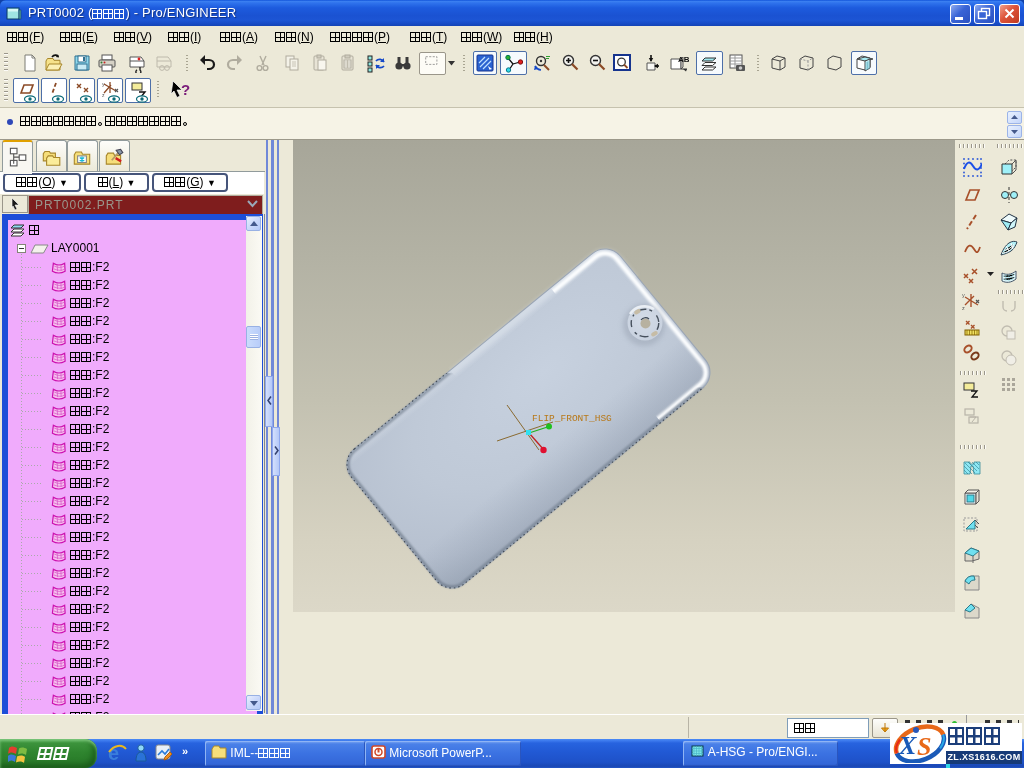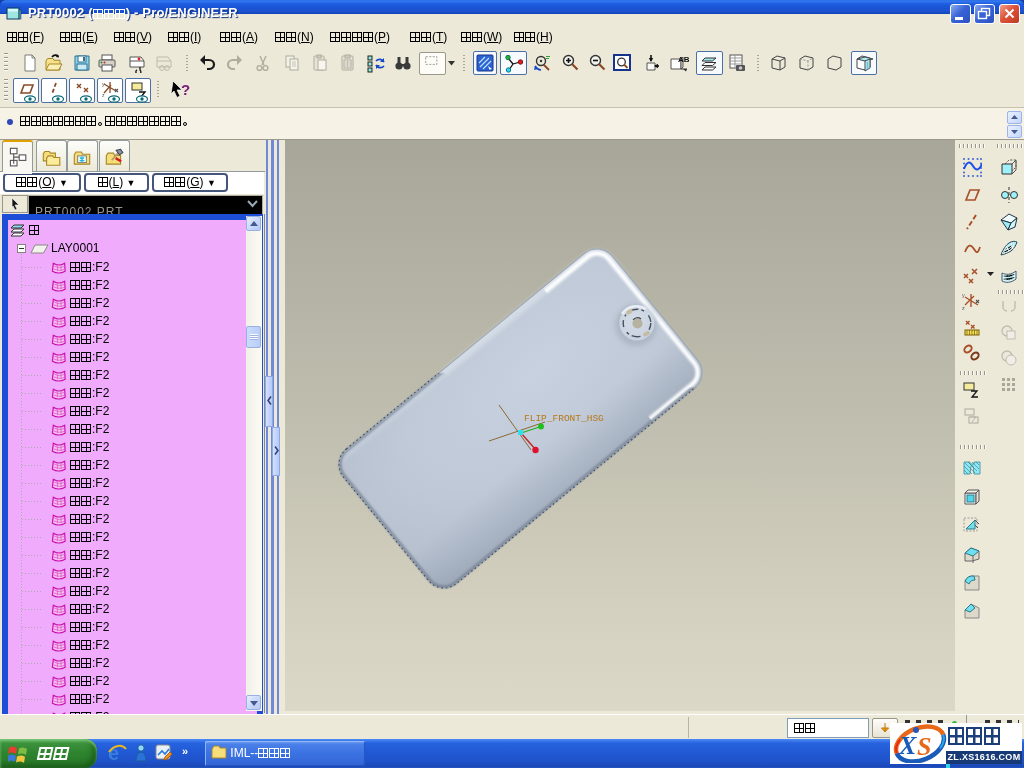--- a/index.html
+++ b/index.html
@@ -1,35 +1,35 @@
 <!DOCTYPE html>
 <html><head><meta charset="utf-8">
 <style>
 *{margin:0;padding:0;box-sizing:border-box}
 html,body{width:1024px;height:768px;overflow:hidden}
 body{font-family:"Liberation Sans",sans-serif;background:#ECE9D8;position:relative}
 .abs{position:absolute}
 #titlecorner{left:0;top:0;width:1024px;height:8px;background:#1040A8}
-#titlebar{left:0;top:0;width:1024px;height:14px;
+#titlebar{left:0;top:0;width:1024px;height:26px;
  background:linear-gradient(180deg,#0D4FD8 0%,#3B80F1 5%,#2E72EC 12%,#1D5BDE 30%,#1A52D2 60%,#1C55D4 78%,#164AC4 92%,#1443B4 100%);
- border-radius:6px 6px 0 0;color:#fff;font-weight:bold;font-size:13px}
+ border-radius:6px 6px 0 0;color:#fff;font-weight:normal;font-size:13px}
 #titlebar .txt{position:absolute;left:28px;top:5px;letter-spacing:.2px;text-shadow:1px 1px 1px #10307E}
 .wbtn{position:absolute;top:4px;width:21px;height:20px;border:1px solid #fff;border-radius:3px}
 #menubar{left:0;top:26px;width:1024px;height:21px;background:#ECE9D8;font-size:12px;color:#000}
 #menubar>span{position:absolute;top:4px;white-space:nowrap}
 #toolbars{left:0;top:47px;width:1024px;height:60px;background:#ECE9D8}
 .vsep{position:absolute;width:2px;background:repeating-linear-gradient(180deg,#a9a592 0 1px,rgba(0,0,0,0) 1px 3px)}
 .grip{position:absolute;width:4px;background:repeating-linear-gradient(180deg,#9a968a 0 1px,#fdfcf8 1px 2px,rgba(0,0,0,0) 2px 4px)}
 .hgrip{position:absolute;height:4px;background:repeating-linear-gradient(90deg,#9a968a 0 1px,#fdfcf8 1px 2px,rgba(0,0,0,0) 2px 4px)}
 .ico{position:absolute}
 .tbtn{position:absolute;border:1px solid #4D6FA8;border-radius:2px;background:#F6FAFD}
 #msgbar{left:0;top:107px;width:1024px;height:33px;background:#F6F3E6;border-top:1px solid #c6c2ae;border-bottom:1px solid #9c988a;font-size:12px}
 #main{left:0;top:140px;width:1024px;height:574px}
 #leftpanel{position:absolute;left:0;top:0;width:265px;height:574px;background:#ECE9D8}
-#viewport{position:absolute;left:285px;top:0;width:676px;height:571px;background:linear-gradient(180deg,#a7a699 0%,#b3b2a4 25%,#c3c1b1 55%,#d6d2c1 85%,#dcd8c8 100%)}
+#viewport{position:absolute;left:293px;top:0;width:676px;height:472px;background:linear-gradient(180deg,#a7a699 0%,#b3b2a4 25%,#c3c1b1 55%,#d6d2c1 85%,#dcd8c8 100%)}
 #righttb{position:absolute;left:955px;top:0;width:69px;height:574px;background:#ECE9D8}
 .tab{position:absolute;top:0;height:31px;background:linear-gradient(#fdfdfa,#ece9d8);border:1px solid #919b9c;border-bottom:none;border-radius:3px 3px 0 0}
 .hbtn{position:absolute;top:33px;height:19px;background:#fff;border:2px solid #46557A;border-radius:4px;font-size:12px;color:#000;line-height:15px;text-align:center}
 .tree{position:absolute;left:2px;top:74px;width:261px;height:585px;background:#f0abfc;border:6px solid #1d4ed8}
 .trow{position:absolute;height:18px;font-size:12px;white-space:nowrap;color:#000}
 .sbtn{position:absolute;width:15px;height:15px;background:linear-gradient(135deg,#E8EFFE,#CBD9FB 50%,#B4C9F8);border:1px solid #98B1E4;border-radius:2px}
 #statusbar{left:0;top:714px;width:1024px;height:25px;background:#ECE9D8;border-top:1px solid #fff}
 #taskbar{left:0;top:739px;width:1024px;height:29px;background:linear-gradient(180deg,#4B8BF5 0%,#3A77EC 7%,#2763DF 14%,#2159D4 45%,#1E51C8 80%,#1A47B4 94%,#2456C6 100%)}
 .task{position:absolute;top:2px;height:25px;border-radius:2px;color:#fff;font-size:12px;white-space:nowrap;overflow:hidden}
 .task.norm{background:linear-gradient(180deg,#82ABF4 0%,#4A80E8 12%,#3B72E2 50%,#3467D8 90%,#2E5ECC 100%);box-shadow:inset 1px 1px 0 #8FB4F4,inset -1px -1px 0 #2A55BE}
@@ -329,21 +329,21 @@
       </svg>
       <div class="abs" style="left:0;top:31px;width:265px;height:1px;background:#919b9c"></div>
       <div class="abs" style="left:3px;top:32px;width:29px;height:2px;background:#F8F7F2;z-index:3"></div>
       <div class="abs" style="left:0;top:32px;width:264px;height:22px;background:#fff"></div>
       <div class="hbtn" style="left:3px;width:78px"><span class="cg"></span><span class="cg"></span>(<u>O</u>) <span style="font-size:9px">▼</span></div>
       <div class="hbtn" style="left:84px;width:65px"><span class="cg"></span>(<u>L</u>) <span style="font-size:9px">▼</span></div>
       <div class="hbtn" style="left:152px;width:76px"><span class="cg"></span><span class="cg"></span>(<u>G</u>) <span style="font-size:9px">▼</span></div>
       <div class="abs" style="left:2px;top:55px;width:26px;height:18px;background:#ECE9D8;border:1px solid #9a968a"><svg width="24" height="16">
           <path d="M9 2l7 7-4 0 2 4-2 1-2-4-1 2z" fill="#1a1a1a" stroke="#fff" stroke-width=".6"></path>
         </svg></div>
-      <div class="abs" style="left:28px;top:55px;width:235px;height:26px;background:#000000;border:1px solid #b0ac9e;color:#9a968c;font-size:12px;padding:9px 0 0 6px;letter-spacing:1px">PRT0002.PRT</div>
+      <div class="abs" style="left:28px;top:55px;width:235px;height:26px;background:#7f1d1d;border:1px solid #b0ac9e;color:#9a968c;font-size:12px;padding:2px 0 0 6px;letter-spacing:1px">PRT0002.PRT</div>
       <div class="abs" style="left:245px;top:57px;width:15px;height:14px"><svg width="15" height="14">
           <path d="M3 4l4.5 5L12 4" fill="none" stroke="#9aa8b8" stroke-width="2"></path>
         </svg></div>
       <div class="abs" style="left:264px;top:74px;width:1px;height:499px;background:#828790"></div>
       <div class="tree">
         <svg class="abs" style="left:2px;top:3px" width="17" height="15" viewBox="0 0 17 15">
           <path d="M4 2h10l-3 3H1z" fill="#8FD8F0" stroke="#333"></path>
           <path d="M4 6h10l-3 3H1z" fill="#fff" stroke="#333"></path>
           <path d="M4 10h10l-3 3H1z" fill="#fff" stroke="#333"></path>
         </svg>
@@ -817,20 +817,30 @@
     <svg class="abs" style="left:154px;top:4px" width="19" height="20" viewBox="0 0 19 20">
  <rect x="2" y="2" width="14" height="14" rx="2" fill="#E8F0F8" stroke="#888"></rect>
  <path d="M4 12l4-4 3 3 4-5" fill="none" stroke="#2A7AD8" stroke-width="1.6"></path>
  <path d="M11 14l5-5 2 2-5 5-3 1z" fill="#F09020" stroke="#B06010"></path>
 </svg>
     <div class="abs" style="left:182px;top:6px;color:#fff;font-size:11px;font-weight:bold">»</div>
     <div class="task norm" style="left:205px;width:160px;padding:4px 0 0 6px">
  <svg width="16" height="14" style="vertical-align:-2px">
         <path d="M1 4l2-3h5l1 2h6v10H1z" fill="#F6DE7A" stroke="#A8872B"></path>
       </svg> IML--<span class="cg"></span><span class="cg"></span><span class="cg"></span></div>
+    <div class="task norm" style="left:365px;width:156px;padding:4px 0 0 6px">
+ <svg width="15" height="14" style="vertical-align:-2px">
+        <rect x="1" y="1" width="13" height="12" rx="2" fill="#fff" stroke="#D04828" stroke-width="1.6"></rect>
+        <circle cx="7.5" cy="7" r="3.5" fill="none" stroke="#D04828" stroke-width="1.5"></circle>
+        <rect x="6.5" y="3.5" width="2" height="4" fill="#D04828"></rect>
+      </svg> Microsoft PowerP...</div>
+    <div class="task norm" style="left:683px;width:155px;padding:4px 0 0 8px"><svg width="14" height="13" style="vertical-align:-2px">
+        <rect x="1" y="1" width="11" height="10" fill="#7EE8E8" stroke="#083a4a"></rect>
+        <path d="M3 1v10M5.5 1v10M8 1v10M10.5 1v10M1 3.5h11M1 6h11M1 8.5h11" stroke="#4AB8C8" stroke-width=".7"></path>
+      </svg> A-HSG - Pro/ENGI...</div>
     <div class="abs" style="left:946px;top:25px;width:4px;height:4px;background:#30D8E8"></div>
   </div>
 <div class="abs" style="left:890px;top:723px;width:132px;height:41px;background:#fff">
  <svg class="abs" style="left:1px;top:1px" width="58" height="39" viewBox="0 0 58 39">
   <g transform="translate(29,20) rotate(-22)">
    <path d="M-25 0a25 16 0 0 1 50 0" fill="none" stroke="#E86818" stroke-width="4.5"></path>
    <path d="M25 0a25 16 0 0 1-50 0" fill="none" stroke="#1A5AB8" stroke-width="4.5"></path>
    <path d="M-25 0a25 16 0 0 1 8-11.5" fill="none" stroke="#E82818" stroke-width="2"></path>
    <path d="M25 0a25 16 0 0 1-8 11.5" fill="none" stroke="#28A8E8" stroke-width="2"></path>
   </g>

